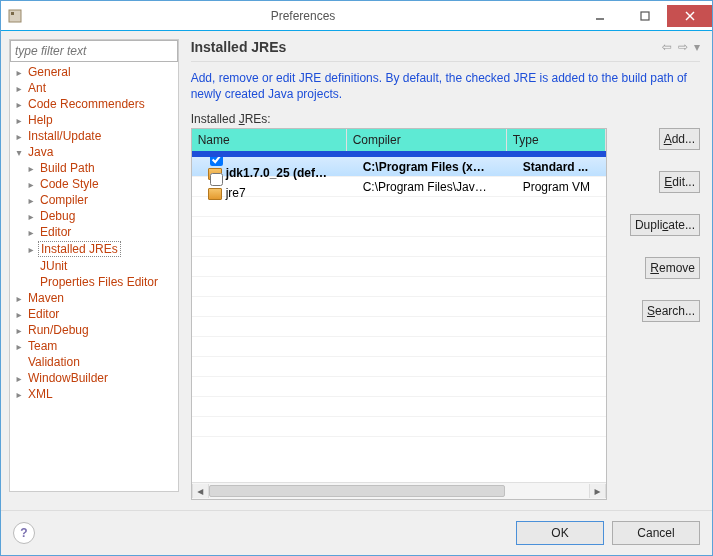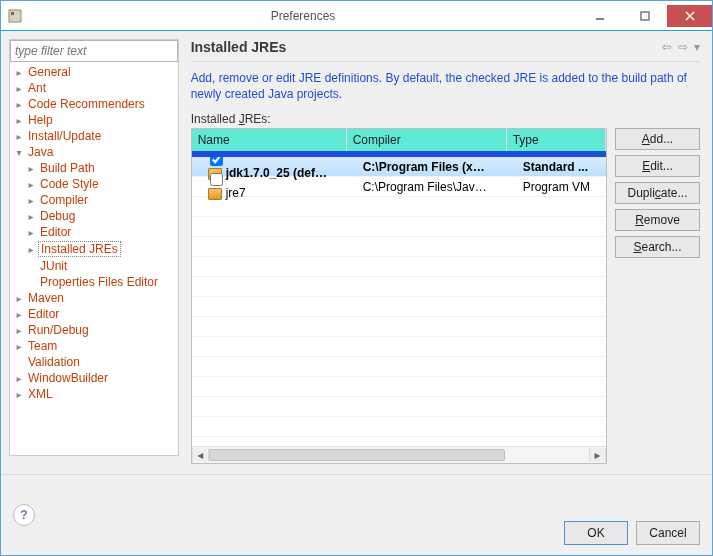--- a/index.html
+++ b/index.html
@@ -39,26 +39,26 @@
 .row { display: flex; align-items: center; height: 20px; border-bottom: 1px solid #f2f2f2; }
 .row.sel { background: linear-gradient(#d6ebff, #bde0ff); font-weight: bold; }
 .row .cell { padding: 0 16px; overflow: hidden; text-overflow: ellipsis; white-space: nowrap; }
 .row .cb { width: 18px; display:flex; justify-content:center; }
 .row .cb input { margin:0; }
 .jre-icon { display:inline-block; width:14px; height:12px; background: linear-gradient(#f6c469,#e39a2f); border:1px solid #b4781f; margin-right:4px; vertical-align:middle; border-radius:1px; }
 .hscroll { height: 17px; border-top: 1px solid #e0e0e0; display: flex; align-items: center; background: #f5f5f5; }
 .hscroll .arr { width: 17px; text-align: center; color: #666; background:#efefef; border-left:1px solid #ddd; border-right:1px solid #ddd;}
 .hscroll .track { flex:1; height:100%; position:relative; }
 .hscroll .thumb { position:absolute; left:0; top:2px; height:12px; width:78%; background:#d8d8d8; border:1px solid #c0c0c0; border-radius:2px;}
-.side-buttons { width: 85px; display: flex; flex-direction: column; gap: 5px; }
+.side-buttons { width: 85px; display: flex; flex-direction: column; gap: 21px; align-items: flex-end; }
 .btn { background: #e8e8e8; border: 1px solid #adadad; padding: 3px 4px; text-align: center; color: #222; cursor: default; }
 .footer { border-top: 1px solid #ddd; padding: 10px 12px; display:flex; align-items:center; justify-content:space-between; background:#f0f0f0; margin-top:10px;}
 .footer .help { width:22px; height:22px; border:1px solid #bbb; border-radius:50%; display:flex; align-items:center; justify-content:center; color:#7a6fb0; font-weight:bold; background:#fff;}
 .footer .actions { display:flex; gap:8px; }
-.footer .btn { width:64px; padding:4px 6px;margin-top:36px; }
+.footer .btn { width:88px; padding:4px 6px; }
 .footer .btn.primary { border-color:#4a90d9; }
 .twisty.expanded::before { content: "▾"; }
 .twisty.collapsed::before { content: "▸"; }
 .twisty.none::before { content: ""; }
 svg { display:block; }
 </style>
 </head>
 <body>
 
 <div class="window">

